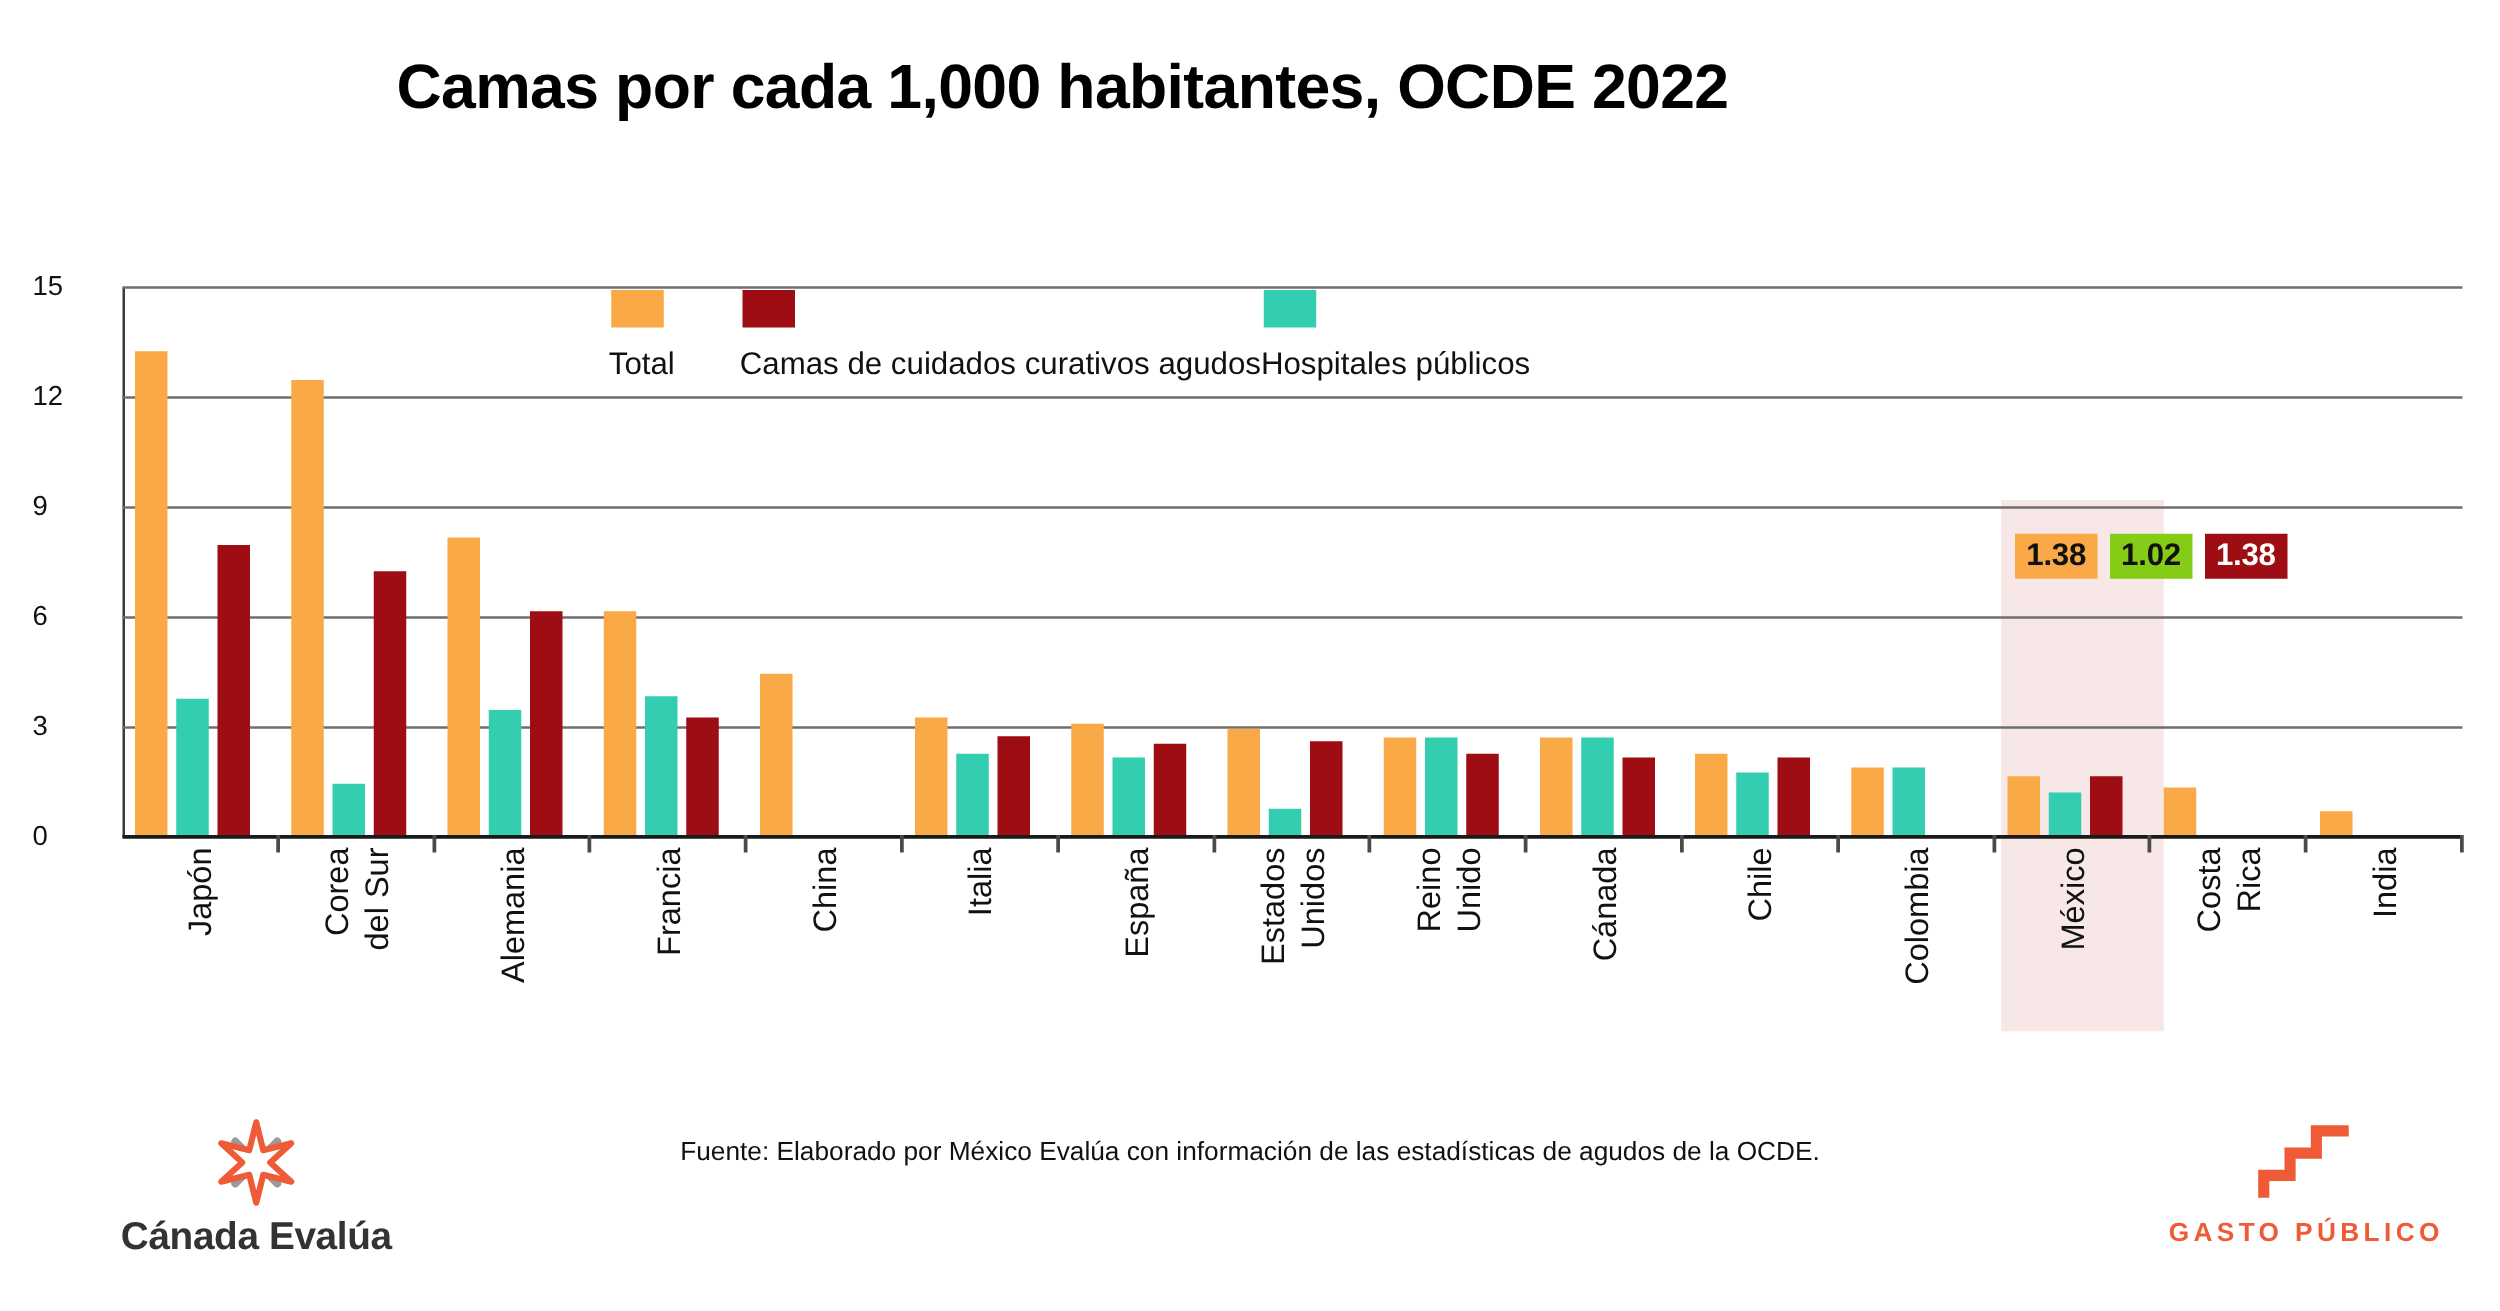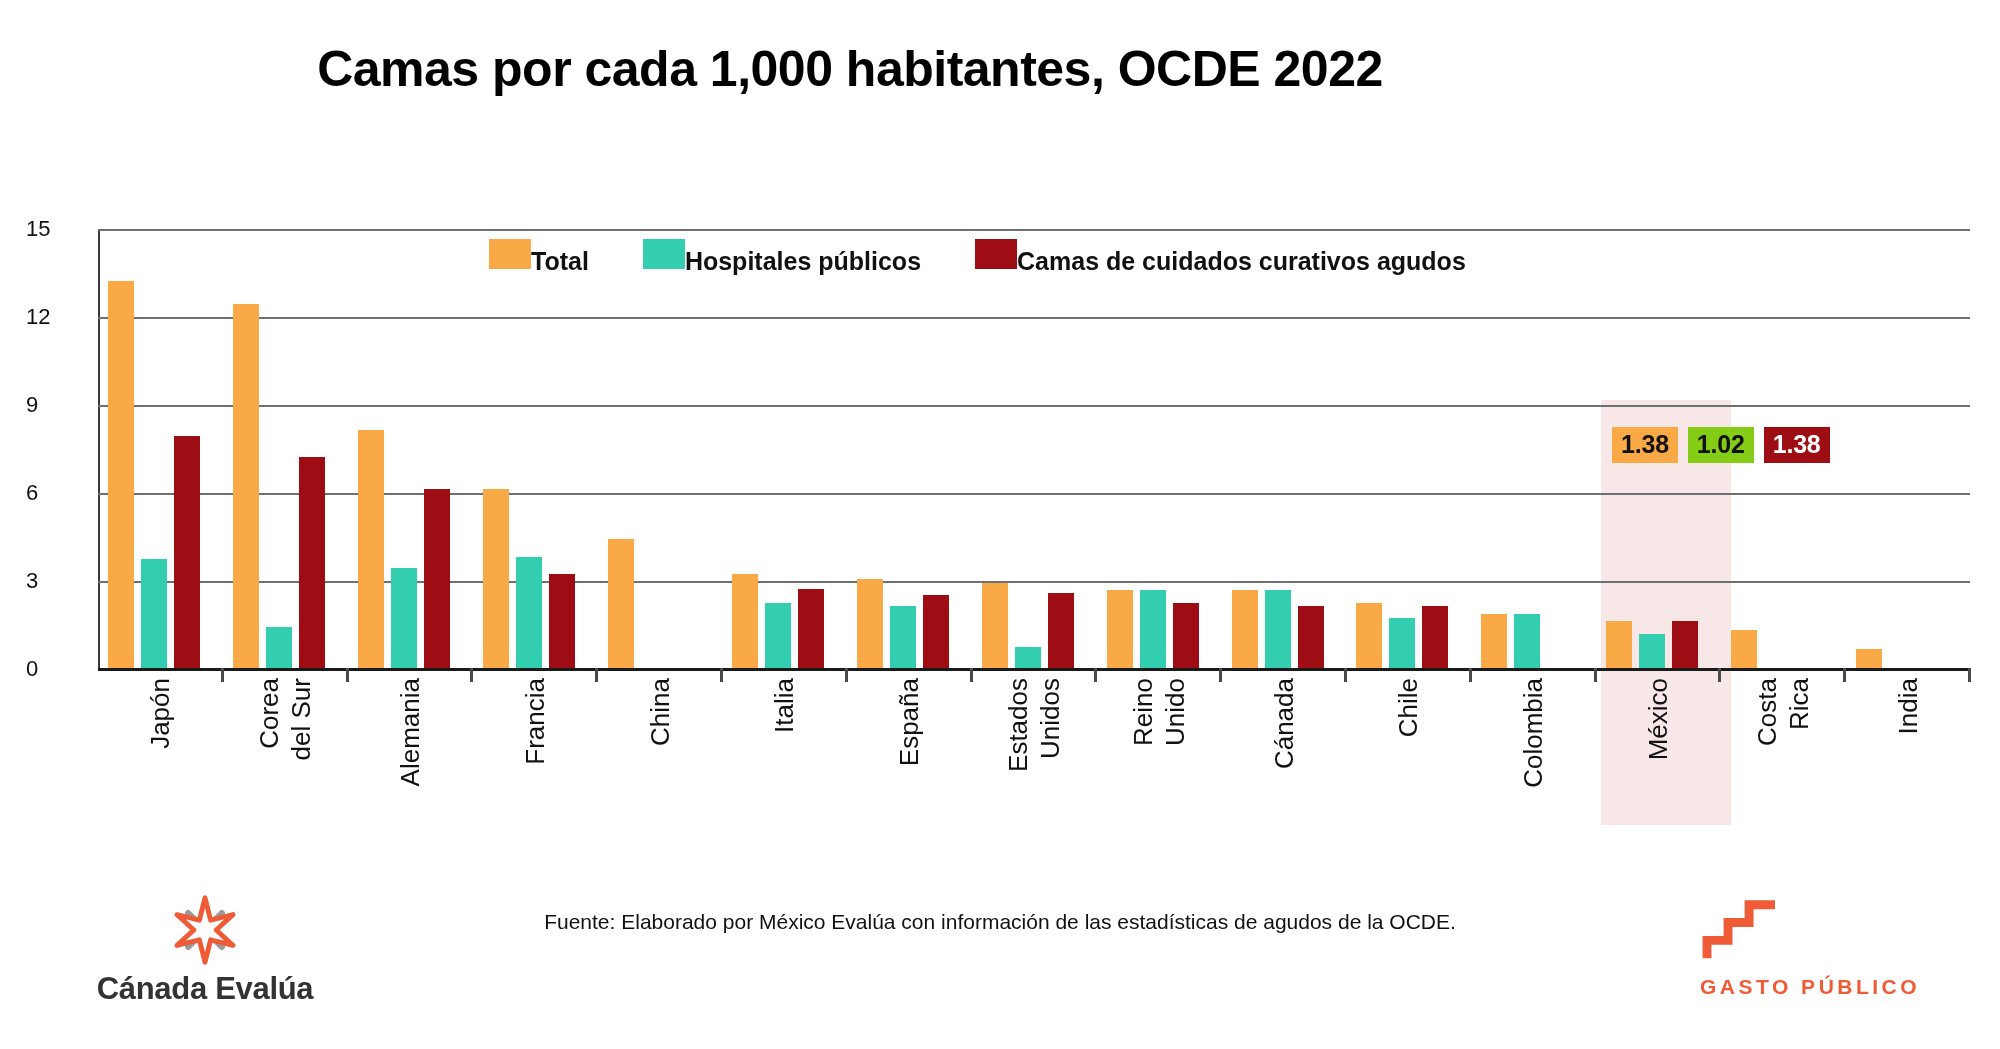--- a/index.html
+++ b/index.html
@@ -109,21 +109,21 @@
   .vlabel.public{background:#84cc16;color:#111111;}
   .vlabel.acute{background:#9e0d13;color:#ffffff;}
 
   
   #legend{
     position:absolute;left:487px;top:232px;z-index:4;
     display:flex;
     align-items:flex-start;
   }
   .legend-item{
-    display:flex;flex-direction:row;align-items:center;font-weight:bold;
+    display:flex;flex-direction:column;align-items:flex-start;
   }
   .legend-swatch{
     width:42px;height:30px;margin-left:2px;
   }
   .legend-swatch.total{background:#f9a945;}
   .legend-swatch.public{background:#33cdb0;}
   .legend-swatch.acute{background:#9e0d13;}
   .legend-label{
     margin-top:15px;
     font-size:25px;color:#111;white-space:nowrap;
@@ -142,21 +142,21 @@
     position:absolute;left:60px;top:895px;width:290px;
     display:flex;flex-direction:column;align-items:center;
   }
   #logo-left-text{
     margin-top:6px;
     font-size:31px;font-weight:bold;color:#333333;letter-spacing:-0.3px;
   }
 
   #logo-right{
     position:absolute;left:1700px;top:895px;width:290px;
-    display:flex;flex-direction:column;
+    display:flex;flex-direction:column;align-items:center;
   }
   #logo-right-text{
     margin-top:12px;
     font-size:21px;font-weight:bold;color:#ef5b36;letter-spacing:3.5px;
   }
 </style>
 </head>
 <body>
 
 <div id="chart-title">Camas por cada 1,000 habitantes, OCDE 2022</div>
@@ -294,27 +294,27 @@
   <span class="vlabel total">1.38</span>
   <span class="vlabel public">1.02</span>
   <span class="vlabel acute">1.38</span>
 </div>
 
 <div id="legend">
   <div class="legend-item" id="legend-item-total">
     <div class="legend-swatch total"></div>
     <div class="legend-label">Total</div>
   </div>
+  <div class="legend-item" id="legend-item-acute">
+    <div class="legend-swatch acute"></div>
+    <div class="legend-label">Camas de cuidados curativos agudos</div>
+  </div>
   <div class="legend-item" id="legend-item-public">
     <div class="legend-swatch public"></div>
     <div class="legend-label">Hospitales públicos</div>
-  </div>
-  <div class="legend-item" id="legend-item-acute">
-    <div class="legend-swatch acute"></div>
-    <div class="legend-label">Camas de cuidados curativos agudos</div>
   </div>
 </div>
 
 <div id="source-note">Fuente: Elaborado por México Evalúa con información de las estadísticas de agudos de la OCDE.</div>
 
 <div id="logo-left">
   <svg width="78" height="70" viewBox="0 0 100 100">
     <g stroke="#9a9a9a" stroke-width="9" stroke-linecap="round" fill="none">
       <line x1="26" y1="26" x2="74" y2="74"></line>
       <line x1="74" y1="26" x2="26" y2="74"></line>

